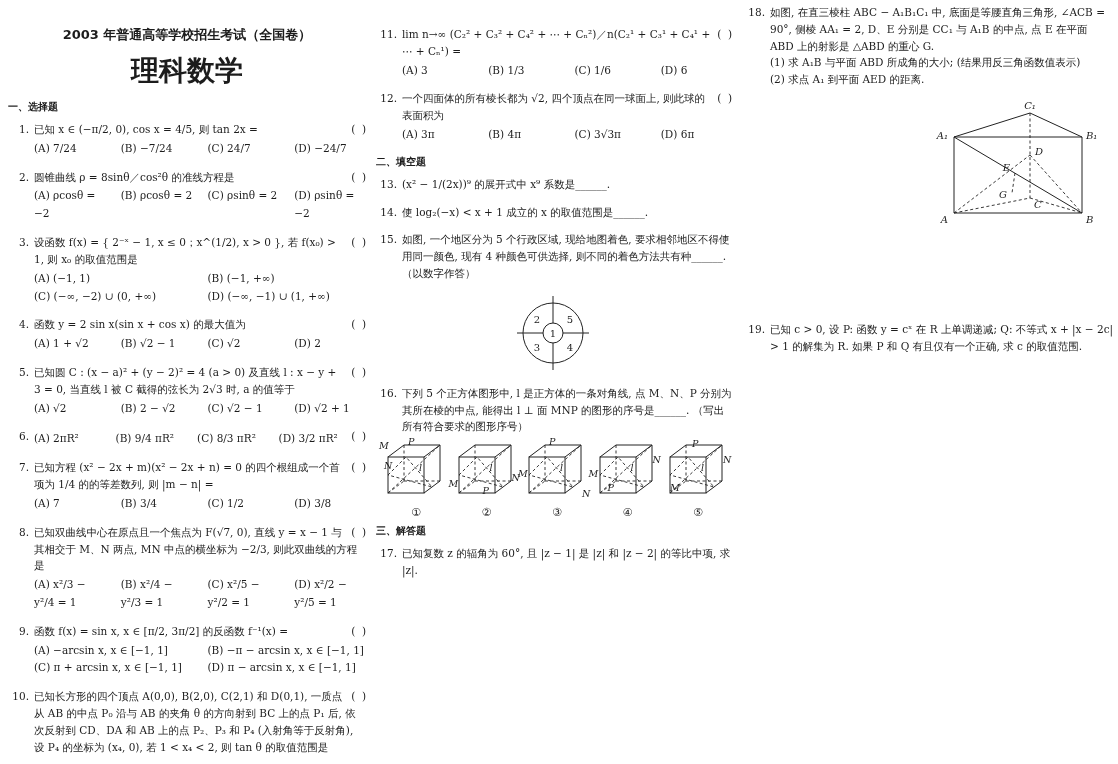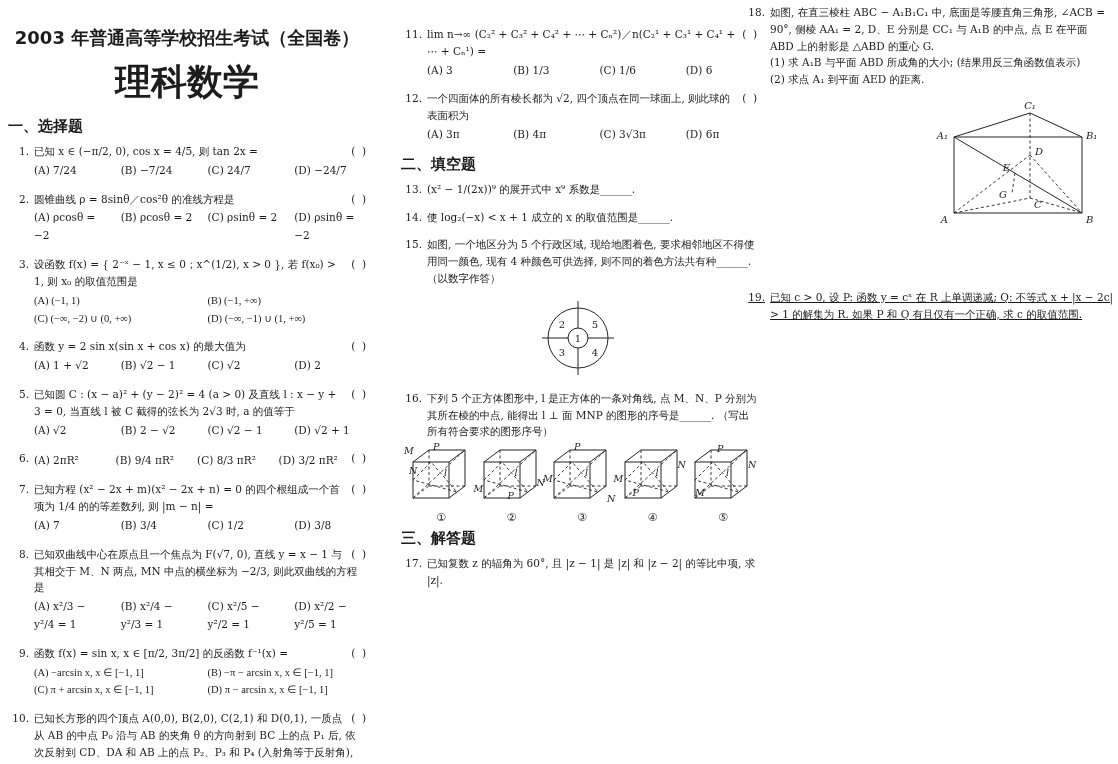--- a/index.html
+++ b/index.html
@@ -1,35 +1,35 @@
 <!DOCTYPE html>
 <html><head>
 <meta charset="utf-8">
 <style>
   html,body{margin:0;padding:0;background:#ffffff;}
   body{width:1118px;height:764px;position:relative;overflow:hidden;
        font-family:"DejaVu Serif","Liberation Serif",serif;
        color:#1c1c1c;font-size:10.5px;}
   .col{position:absolute;top:0;}
   .col1{left:8px;width:358px;top:26px;}
-  .col2{left:376px;width:356px;top:26px;margin-left:25px;}
+  .col2{left:376px;width:356px;top:26px;}
   .col3{left:744px;width:370px;top:4px;}
-  .exam-title{text-align:center;font-weight:bold;font-size:18px;margin-bottom:8px;
+  .exam-title{text-align:center;font-weight:bold;font-size:13px;margin-bottom:8px;
        font-family:"DejaVu Sans","Liberation Sans",sans-serif;}
-  .subject-title{text-align:center;font-weight:bold;font-size:36px;margin-bottom:10px;
+  .subject-title{text-align:center;font-weight:bold;font-size:28px;margin-bottom:10px;
        font-family:"DejaVu Sans","Liberation Sans",sans-serif;}
-  .section-heading{font-weight:bold;font-size:15px;margin:5px 0 7px 0;
+  .section-heading{font-weight:bold;font-size:10px;margin:5px 0 7px 0;
        font-family:Liberation Mono, monospace;}
   .problem{display:flex;margin-bottom:11px;}
   .pnum{flex:none;min-width:21px;text-align:right;margin-right:5px;line-height:1.6;}
   .pbody{flex:1;min-width:0;position:relative;}
   .bracket{float:right;margin-left:6px;white-space:pre;line-height:1.6;}
   .stem-line{line-height:1.6;}
   .options{display:grid;grid-template-columns:repeat(4,1fr);column-gap:15px;margin-top:2px;}
-  .options[data-cols="2"]{grid-template-columns:repeat(2,1fr);font-family:Liberation Serif, serif;}
+  .options[data-cols="2"]{grid-template-columns:repeat(2,1fr);}
   .option{line-height:1.7;}
   .fig-center{display:flex;justify-content:center;margin:2px 0 10px 0;}
   .fig-right{display:flex;justify-content:flex-end;margin:0 6px 0 0;}
   svg{display:block;}
   .fig-line{stroke:#222;stroke-width:1;fill:none;}
   .fig-dash{stroke:#222;stroke-width:0.9;fill:none;stroke-dasharray:3 2.5;}
   .fig-text{font-family:"DejaVu Serif","Liberation Serif",serif;font-size:10px;
        font-style:italic;fill:#1c1c1c;}
   .fig-num{font-family:"DejaVu Serif","Liberation Serif",serif;font-size:10px;fill:#1c1c1c;}
   
@@ -46,21 +46,21 @@
   .cube:nth-of-type(2) .lbl-p{top:45px;left:28px;}
   .cube:nth-of-type(2) .lbl-n{top:32px;left:57px;}
   .cube:nth-of-type(3) .lbl-m{top:28px;left:-7px;}
   .cube:nth-of-type(3) .lbl-n{top:48px;left:57px;}
   .cube:nth-of-type(4) .lbl-m{top:28px;left:-7px;}
   .cube:nth-of-type(4) .lbl-p{top:42px;left:12px;}
   .cube:nth-of-type(4) .lbl-n{top:14px;left:57px;}
   .cube:nth-of-type(5) .lbl-m{top:42px;left:4px;}
   .cube:nth-of-type(5) .lbl-p{top:-2px;left:26px;}
   .cube:nth-of-type(5) .lbl-n{top:14px;left:57px;}
-  .gap-before-p19{margin-top:58px;text-decoration:underline;}
+  .gap-before-p19{margin-top:90px;}
 </style>
 </head>
 <body>
 
 <div class="col col1">
   <div class="exam-title">2003 年普通高等学校招生考试（全国卷）</div>
   <div class="subject-title">理科数学</div>
   <div class="section-heading">一、选择题</div>
 
   <div>

